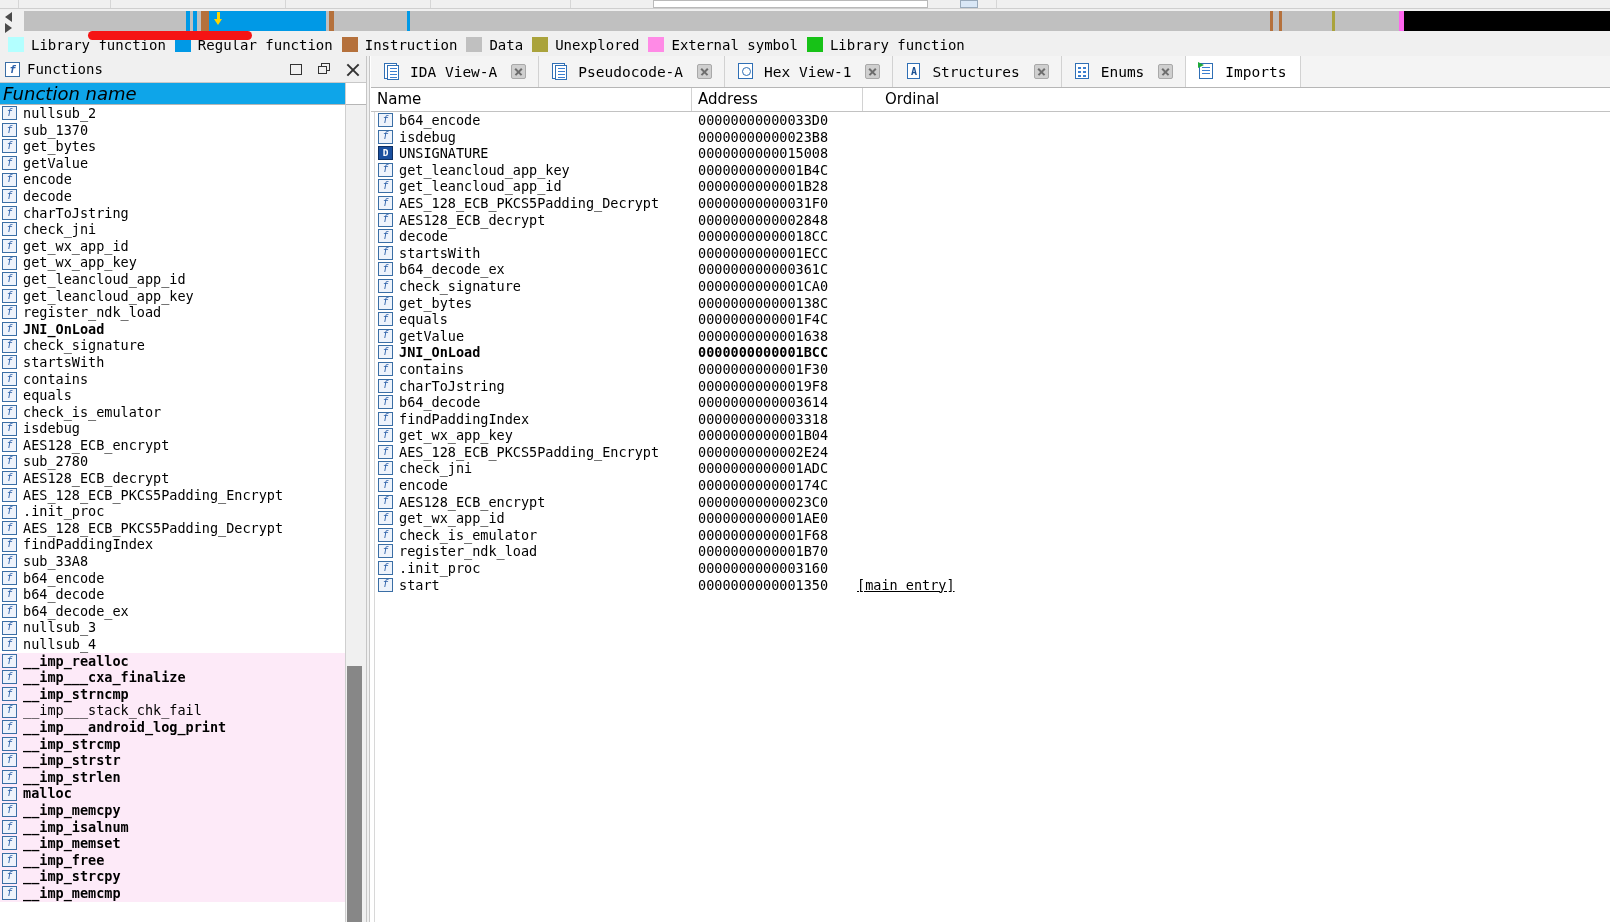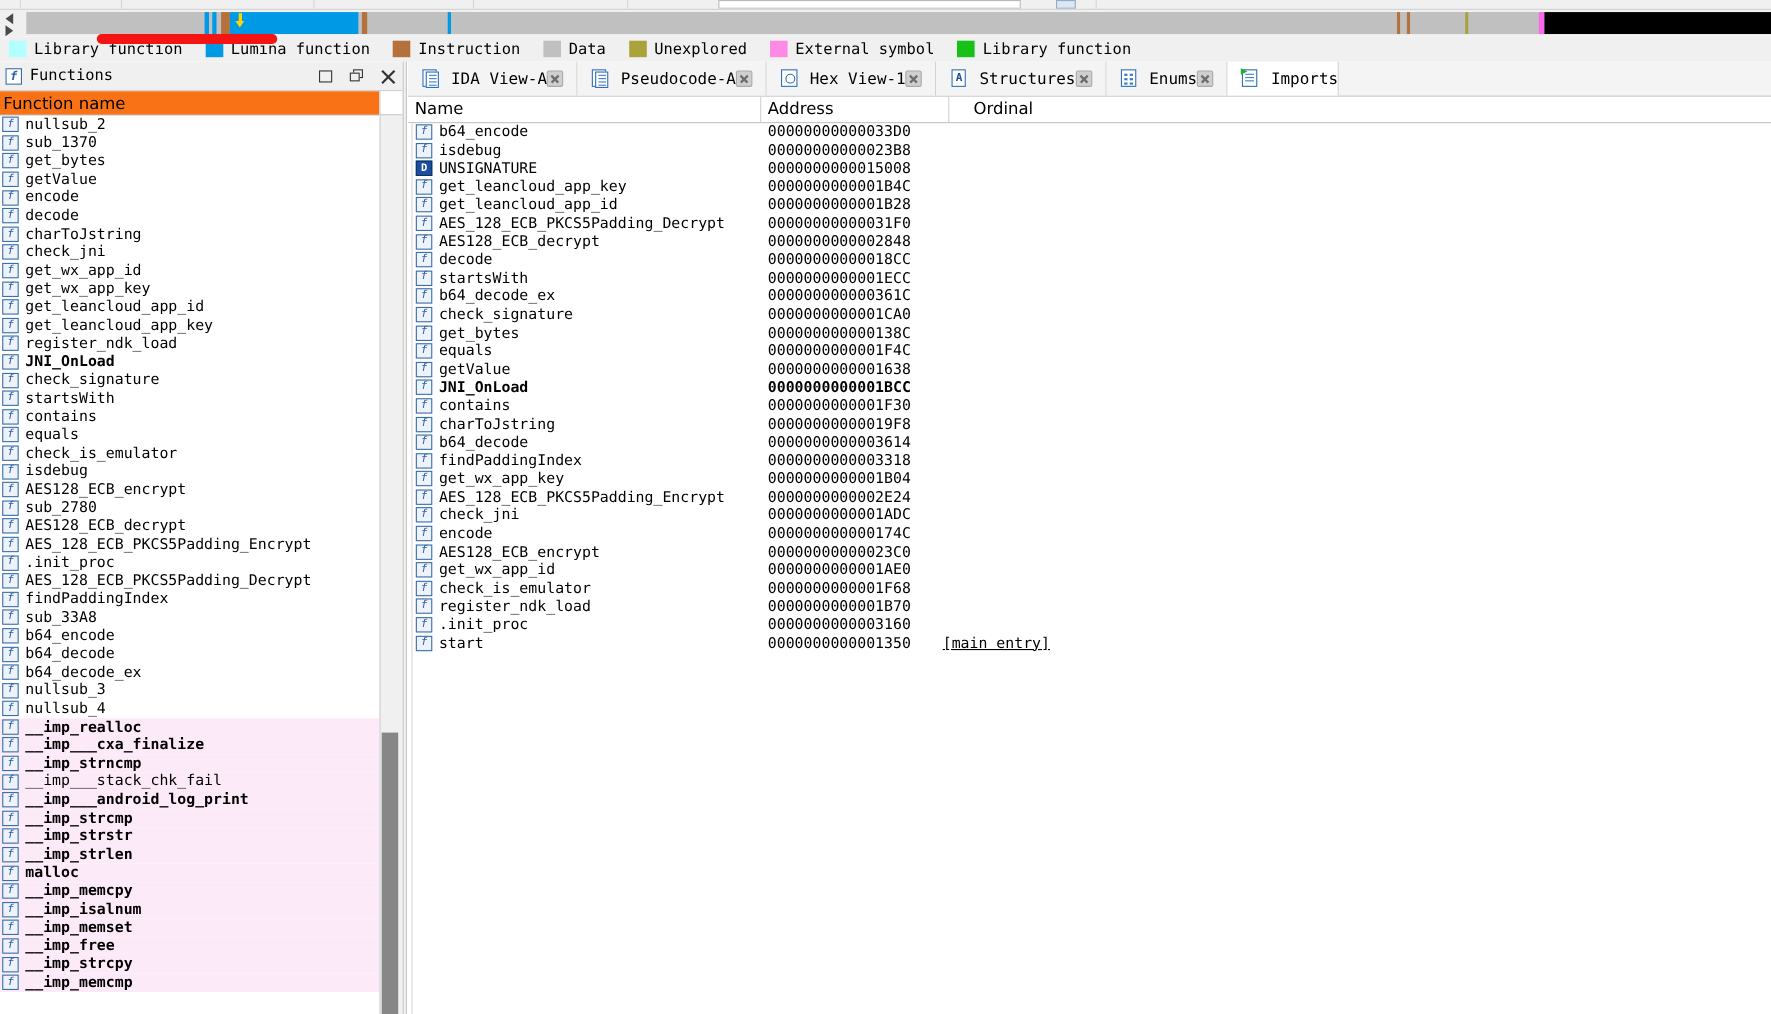--- a/index.html
+++ b/index.html
@@ -54,21 +54,21 @@
   .nav-cursor .head{
     position:absolute;left:0;top:7px;width:0;height:0;
     border-left:4.5px solid transparent;border-right:4.5px solid transparent;
     border-top:6px solid #ffd400;
   }
 
   
   .legend{
     position:absolute;left:0;top:33px;width:1610px;height:23px;
     background:#f0f0f0;
-    display:flex;align-items:center;gap:12px;
+    display:flex;align-items:center;gap:0px;
     font-size:14px;
     font-family:"DejaVu Sans Mono","Liberation Mono",monospace;
   }
   .legend-item{display:flex;align-items:center;margin-right:9px;}
   .legend-item:first-child{margin-left:8px;}
   .legend-swatch{width:16px;height:15px;margin-right:7px;}
   .legend-label{white-space:nowrap;letter-spacing:0px;}
 
   
   .red-annot{
@@ -98,24 +98,25 @@
   .wbtn{width:14px;height:14px;position:relative;cursor:default;}
   .wbtn.max span{position:absolute;left:0;top:1px;width:12px;height:11px;border:1.6px solid #333;box-sizing:border-box;}
   .wbtn.restore span.a{position:absolute;left:3px;top:0px;width:9px;height:8px;border:1.6px solid #333;box-sizing:border-box;}
   .wbtn.restore span.b{position:absolute;left:0px;top:3px;width:9px;height:8px;border:1.6px solid #333;background:#f0f0f0;box-sizing:border-box;}
   .wbtn.close span.a,.wbtn.close span.b{position:absolute;left:-1px;top:6px;width:16px;height:2px;background:#333;}
   .wbtn.close span.a{transform:rotate(45deg);}
   .wbtn.close span.b{transform:rotate(-45deg);}
 
   .fn-colhdr{
     position:absolute;left:0;top:27px;width:345px;height:22px;
-    background:#f97316;border-bottom:1px solid #b6b6b6;
+    background:#0ea5e9;border-bottom:1px solid #b6b6b6;
     display:flex;align-items:center;box-sizing:border-box;
     font-family:"DejaVu Sans","Liberation Sans",sans-serif;
-    font-size:15px;
+    font-size:18px;
+    font-style:italic;
   }
   .fn-colhdr span{margin-left:3px;}
   .fn-colhdr-filler{
     position:absolute;left:345px;top:27px;width:21px;height:22px;
     background:#ffffff;border-bottom:1px solid #b6b6b6;border-left:1px solid #cfcfcf;
     box-sizing:border-box;
   }
 
   .fn-list{
     position:absolute;left:0;top:49px;width:345px;height:817px;
@@ -156,21 +157,21 @@
   }
   .tab{
     display:flex;align-items:center;padding:0 0px;
     border-right:1px solid #d2d2d2;box-sizing:border-box;
     background:#f4f4f4;white-space:nowrap;
   }
   .tab.active{background:#ffffff;}
   .tab .ticon{
     width:17px;height:17px;margin:0 10px 0 12px;flex:0 0 auto;position:relative;
   }
-  .tab .tlabel{font-size:14.5px;}
+  .tab .tlabel{font-size:14.5px;padding-right:14px;}
   .tab .tclose{
     width:15px;height:15px;margin-right:12px;flex:0 0 auto;
     background:#cfcfcf;border:1px solid #a9a9a9;border-radius:2px;
     position:relative;box-sizing:border-box;
   }
   .tab .tclose::before,.tab .tclose::after{
     content:"";position:absolute;left:2px;top:5.5px;width:9px;height:1.6px;background:#6d6d6d;
   }
   .tab .tclose::before{transform:rotate(45deg);}
   .tab .tclose::after{transform:rotate(-45deg);}
@@ -266,21 +267,21 @@
       </div>
   </div>
 
   <div class="legend" id="legend">
       <div class="legend-item">
         <div class="legend-swatch" style="background: rgb(179, 255, 255);"></div>
         <div class="legend-label">Library function</div>
       </div>
       <div class="legend-item">
         <div class="legend-swatch" style="background: rgb(0, 153, 230);"></div>
-        <div class="legend-label">Lumina function</div>
+        <div class="legend-label">Regular function</div>
       </div>
       <div class="legend-item">
         <div class="legend-swatch" style="background: rgb(181, 113, 60);"></div>
         <div class="legend-label">Instruction</div>
       </div>
       <div class="legend-item">
         <div class="legend-swatch" style="background: rgb(192, 192, 192);"></div>
         <div class="legend-label">Data</div>
       </div>
       <div class="legend-item">

